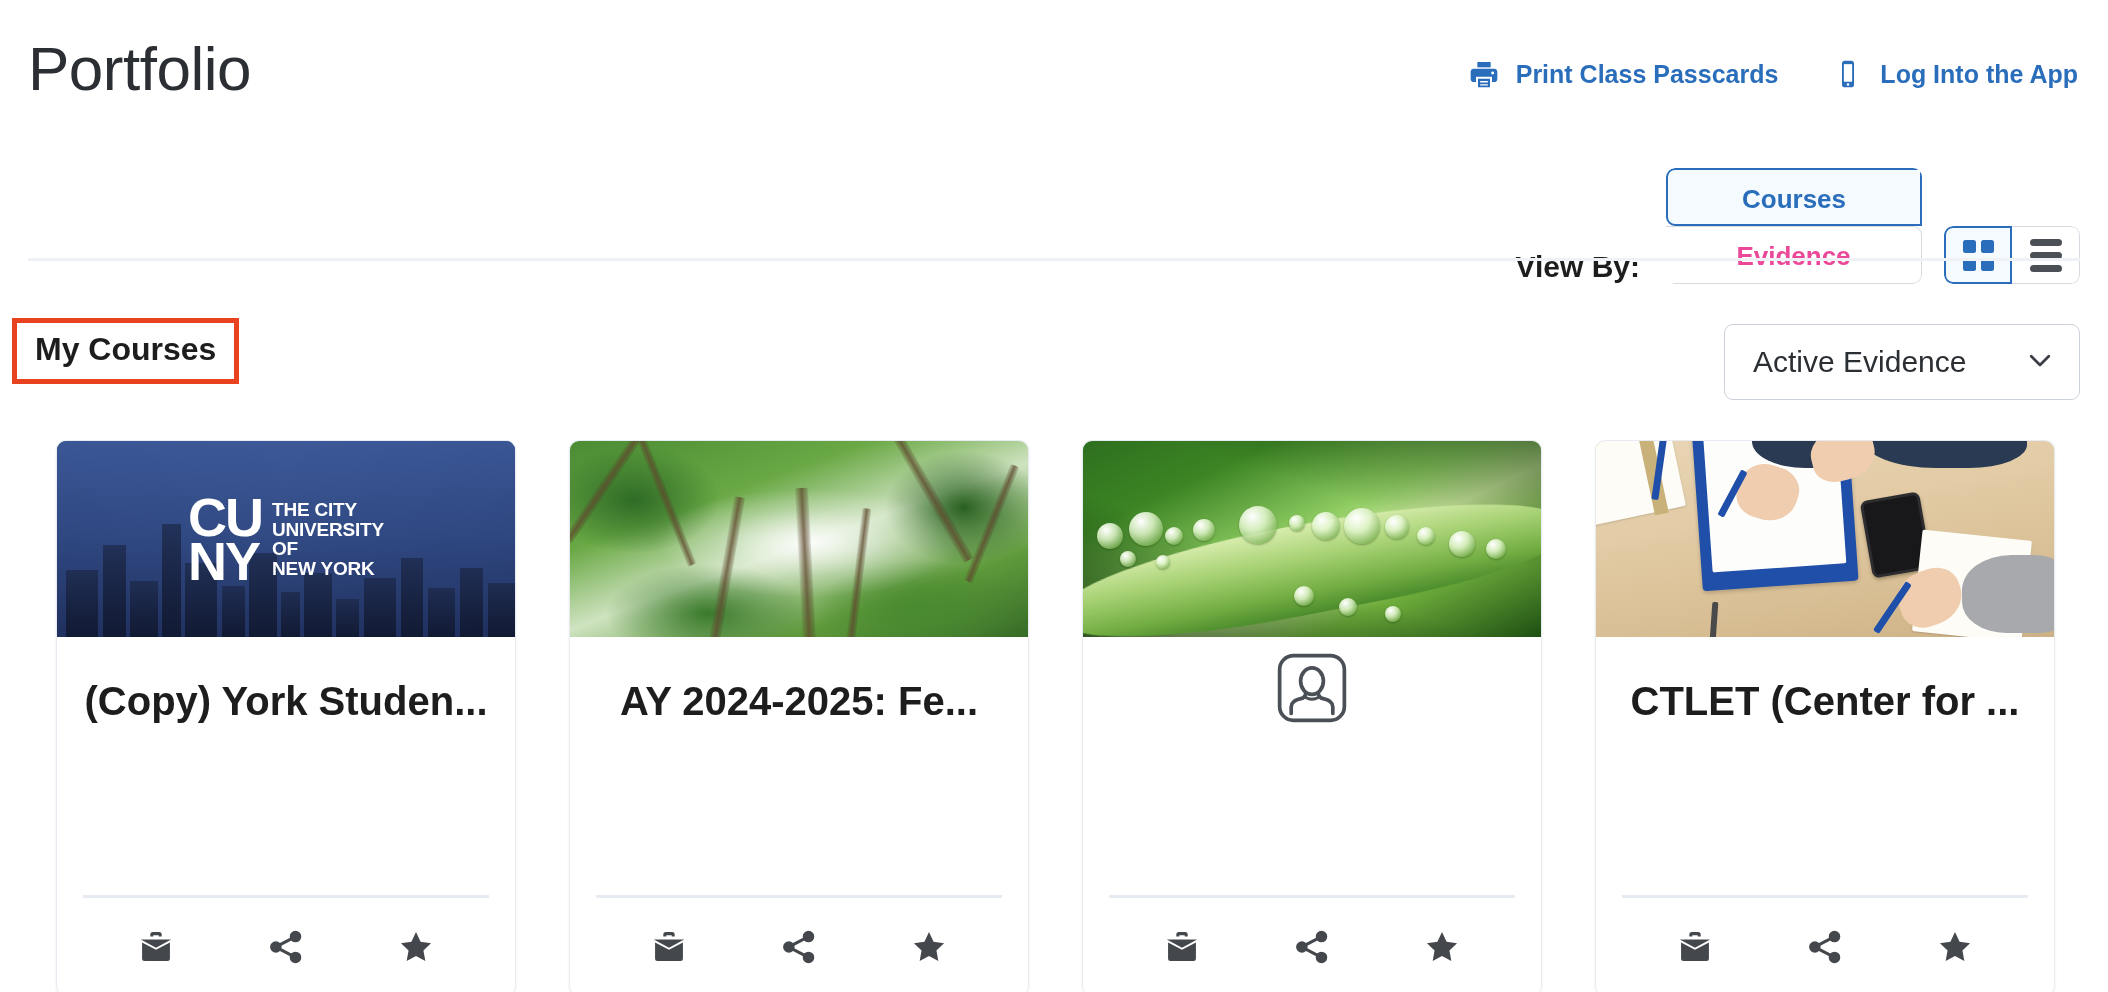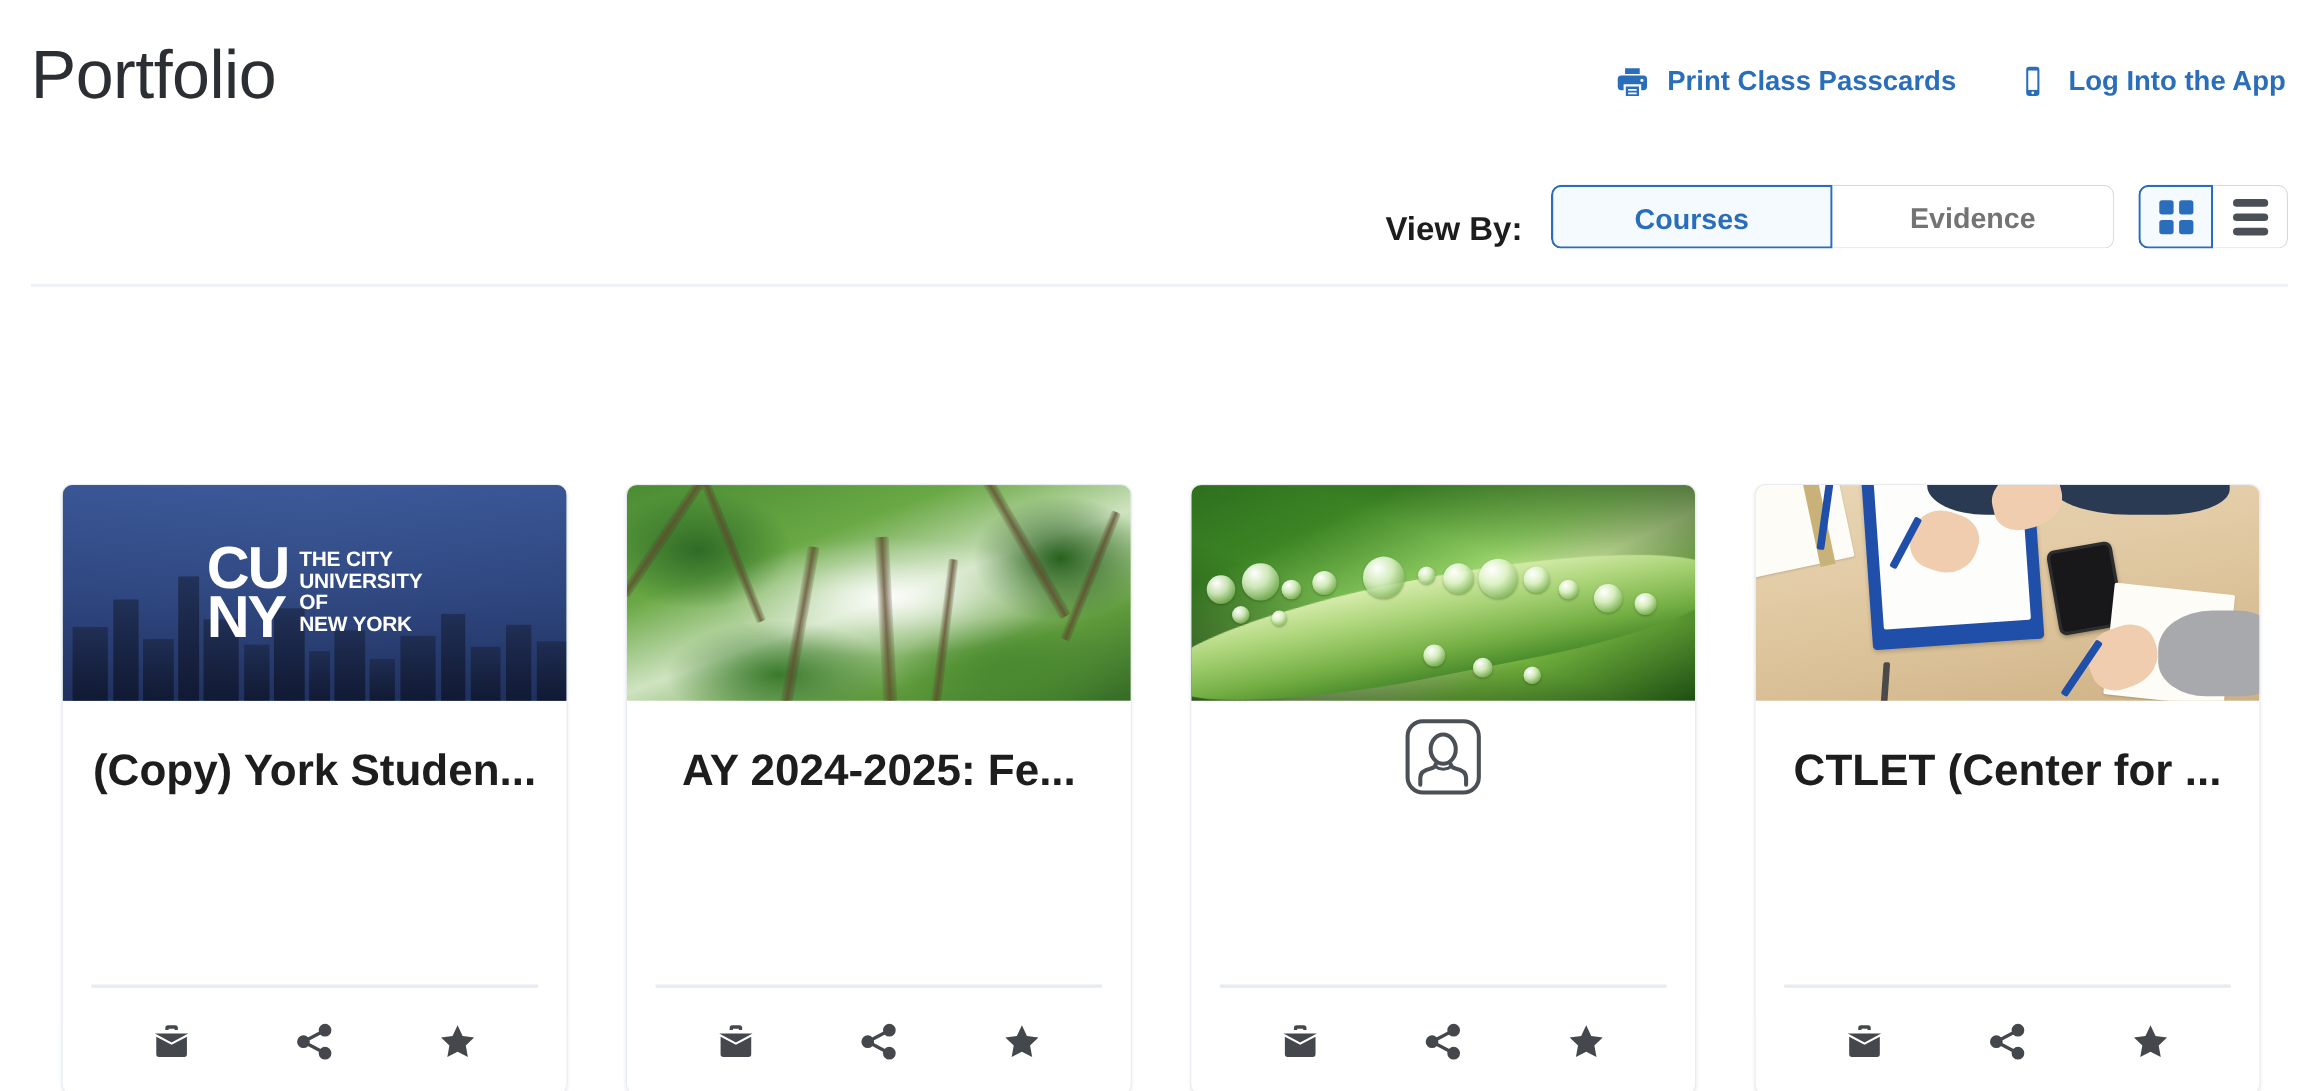--- a/index.html
+++ b/index.html
@@ -76,32 +76,33 @@
     font-weight: bold;
     color: #1d1d1d;
     margin-right: 4px;
     white-space: nowrap;
   }
 
   .seg-group {
     display: flex;
     border-radius: 9px;
     overflow: hidden;
+    flex-direction: column;
   }
 
   .seg-btn {
     font-family: "Liberation Sans", sans-serif;
     font-size: 26px;
     font-weight: bold;
     padding: 0 34px;
     height: 58px;
     line-height: 58px;
     background: #ffffff;
     border: 1px solid #d5dae0;
-    color: #737373;
+    color: #ec4899;
     cursor: pointer;
     min-width: 256px;
     text-align: center;
   }
   .seg-btn:first-child {
     border-top-left-radius: 9px;
     border-bottom-left-radius: 9px;
   }
   .seg-btn:last-child {
     border-top-right-radius: 9px;
@@ -463,20 +464,34 @@
             <i></i>
             <i></i>
             <i></i>
           </span>
       </button>
     </div>
   </div>
 
   <div class="top-divider"></div>
 
+  <div class="section-head">
+    <div class="my-courses-box">
+      <div class="my-courses-label">My Courses</div>
+    </div>
+
+    <div class="evidence-select">
+      <span class="sel-text">Active Evidence</span>
+      <span>
+        <svg width="30" height="30" viewBox="0 0 24 24" fill="none" stroke="#3a3f45" stroke-width="2.2" stroke-linecap="round" stroke-linejoin="round">
+          <polyline points="5,9 12,16 19,9"></polyline>
+        </svg>
+      </span>
+    </div>
+  </div>
 
   <div class="cards-row">
 
     <div class="course-card">
       <div class="card-banner banner-cuny">
         <div class="skyline">
           <i style="left:2%;width:7%;height:52%"></i>
           <i style="left:10%;width:5%;height:72%"></i>
           <i style="left:16%;width:6%;height:44%"></i>
           <i style="left:23%;width:4%;height:88%"></i>

